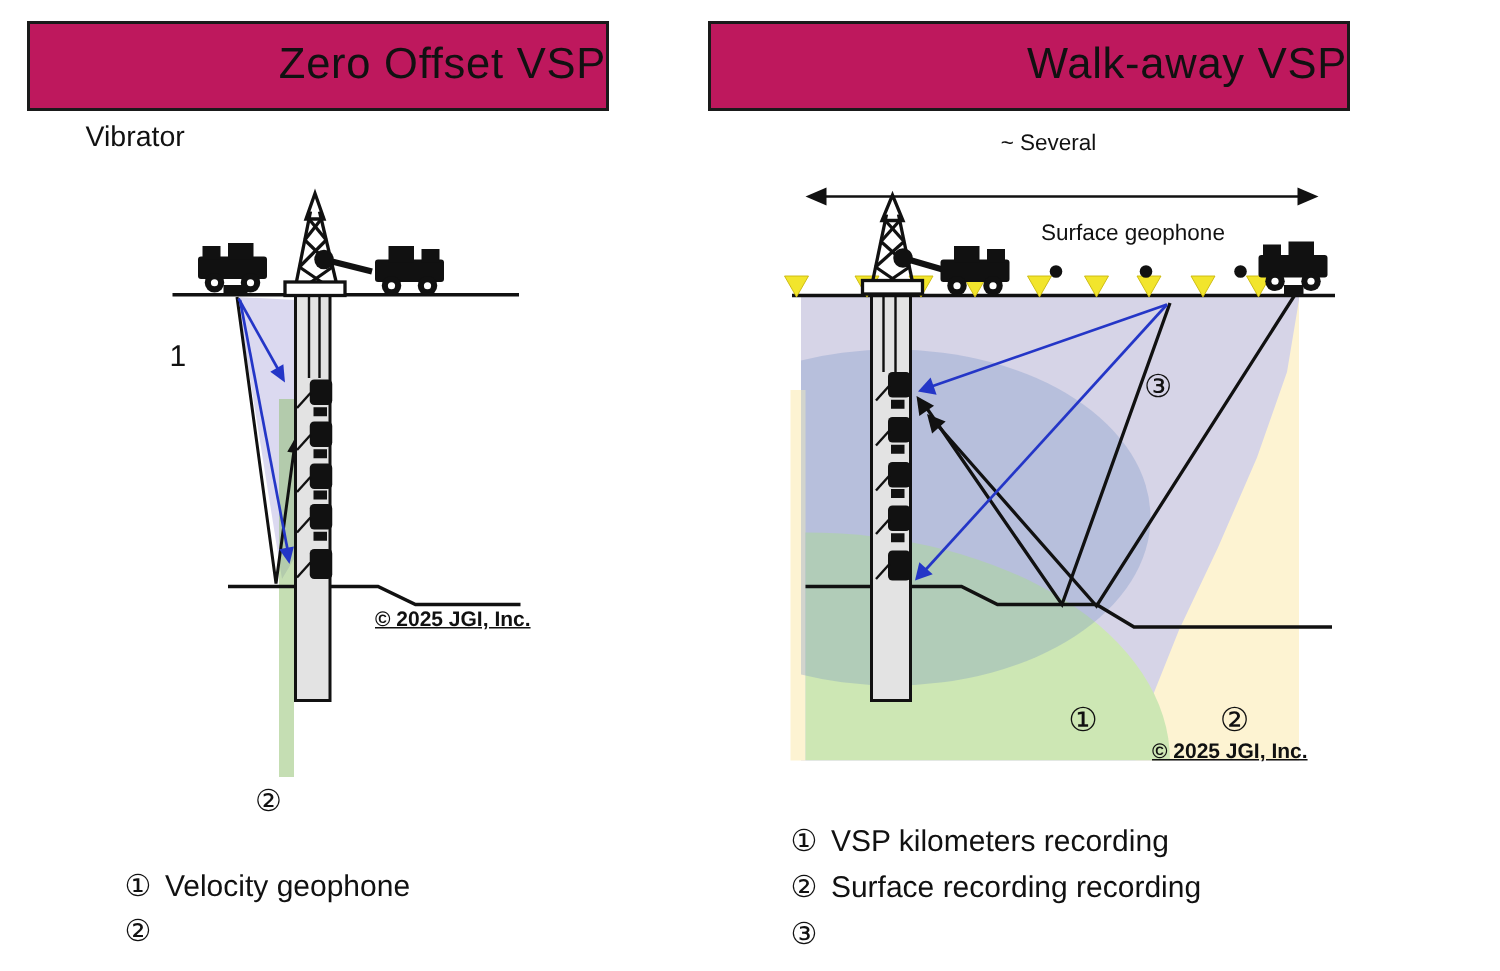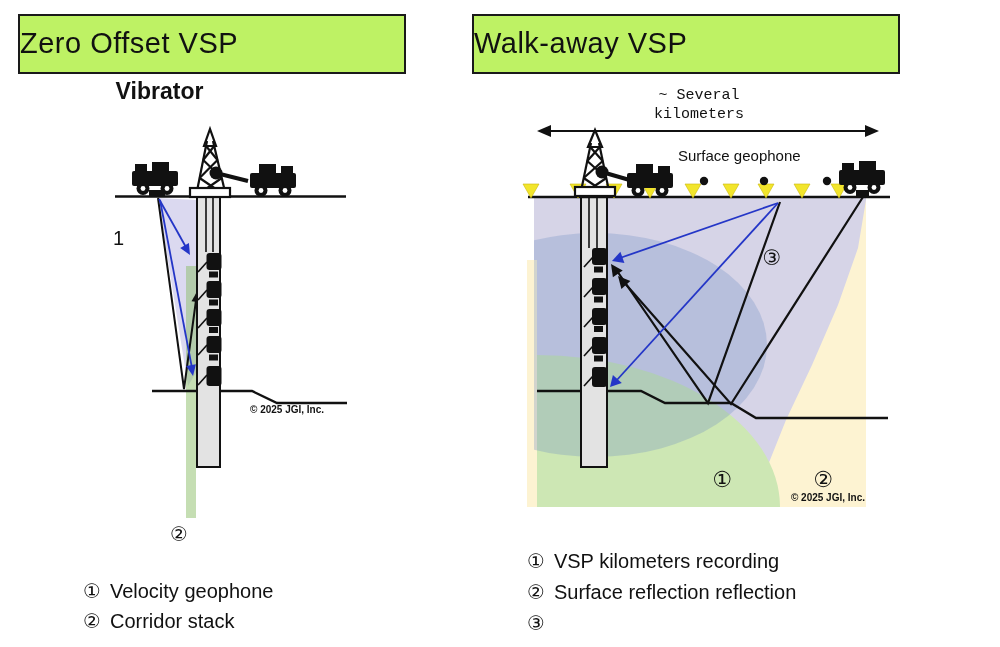--- a/index.html
+++ b/index.html
@@ -3,29 +3,29 @@
 <meta charset="utf-8">
 <style>
   html,body{margin:0;padding:0;background:#ffffff;}
   .stage{
     position:relative;width:1000px;height:647px;background:#ffffff;overflow:hidden;
     font-family:"Liberation Sans","DejaVu Sans",sans-serif;color:#111;
   }
   .art{position:absolute;left:0;top:0;}
   .abs{position:absolute;}
   .title-box{
-    border:2px solid #1a1a1a;background:#bef264;text-align:left;
+    border:2px solid #1a1a1a;background:#be185d;text-align:right;
     font-size:29px;line-height:54px;letter-spacing:0.5px;color:#111;
   }
-  .src-label{width:205px;text-align:center;font-size:23px;line-height:21px;font-weight:bold;}
-  .dist-label{width:162px;text-align:center;font-size:15px;line-height:19px;font-family:Liberation Mono, monospace;}
-  .plain-label{font-size:15px;}
+  .src-label{width:205px;font-size:19px;line-height:21px;}
+  .dist-label{width:162px;text-align:center;font-size:15px;line-height:19px;}
+  .plain-label{font-size:15px;margin-left:16px;}
   .num-label{transform:translate(-50%,-50%);font-size:21px;}
   .num-big{font-size:22px;}
-  .copyright{font-size:10px;font-weight:bold;white-space:nowrap;}
+  .copyright{font-size:14px;font-weight:bold;white-space:nowrap;text-decoration:underline;}
   .legend{font-size:20px;}
   .legend .row{display:flex;gap:9px;align-items:baseline;line-height:30px;white-space:nowrap;}
   .legend-r .row{line-height:31px;}
 </style>
 </head>
 <body>
 
 <div class="stage">
 
 <svg class="art" width="1000" height="647" viewBox="0 0 1000 647">
@@ -208,44 +208,42 @@
 
 <div class="abs copyright" style="left:250px;top:404px;">© 2025 JGI, Inc.</div>
 
 <div class="abs legend" style="left:83px;top:576px;">
   <div class="row">
     <span>①</span>
     <span>Velocity geophone</span>
   </div>
   <div class="row">
     <span>②</span>
-    <span>Corridor stack</span>
   </div>
 </div>
 
 <div class="abs dist-label" style="left:618px;top:86px;">
   <div>~ Several</div>
-  <div>kilometers</div>
 </div>
 
 <div class="abs plain-label" style="left:678px;top:147px;">Surface geophone</div>
 
 <div class="abs num-label" style="left:772px;top:258px;">③</div>
 <div class="abs num-label num-big" style="left:722px;top:480px;">①</div>
 <div class="abs num-label num-big" style="left:823px;top:480px;">②</div>
 
 <div class="abs copyright" style="left:768px;top:492px;width:97px;text-align:right;">© 2025 JGI, Inc.</div>
 
 <div class="abs legend legend-r" style="left:527px;top:546px;">
   <div class="row">
     <span>①</span>
     <span>VSP kilometers recording</span>
   </div>
   <div class="row">
     <span>②</span>
-    <span>Surface reflection reflection</span>
+    <span>Surface recording recording</span>
   </div>
   <div class="row">
     <span>③</span>
   </div>
 </div>
 
 </div>
 
 </body></html>

